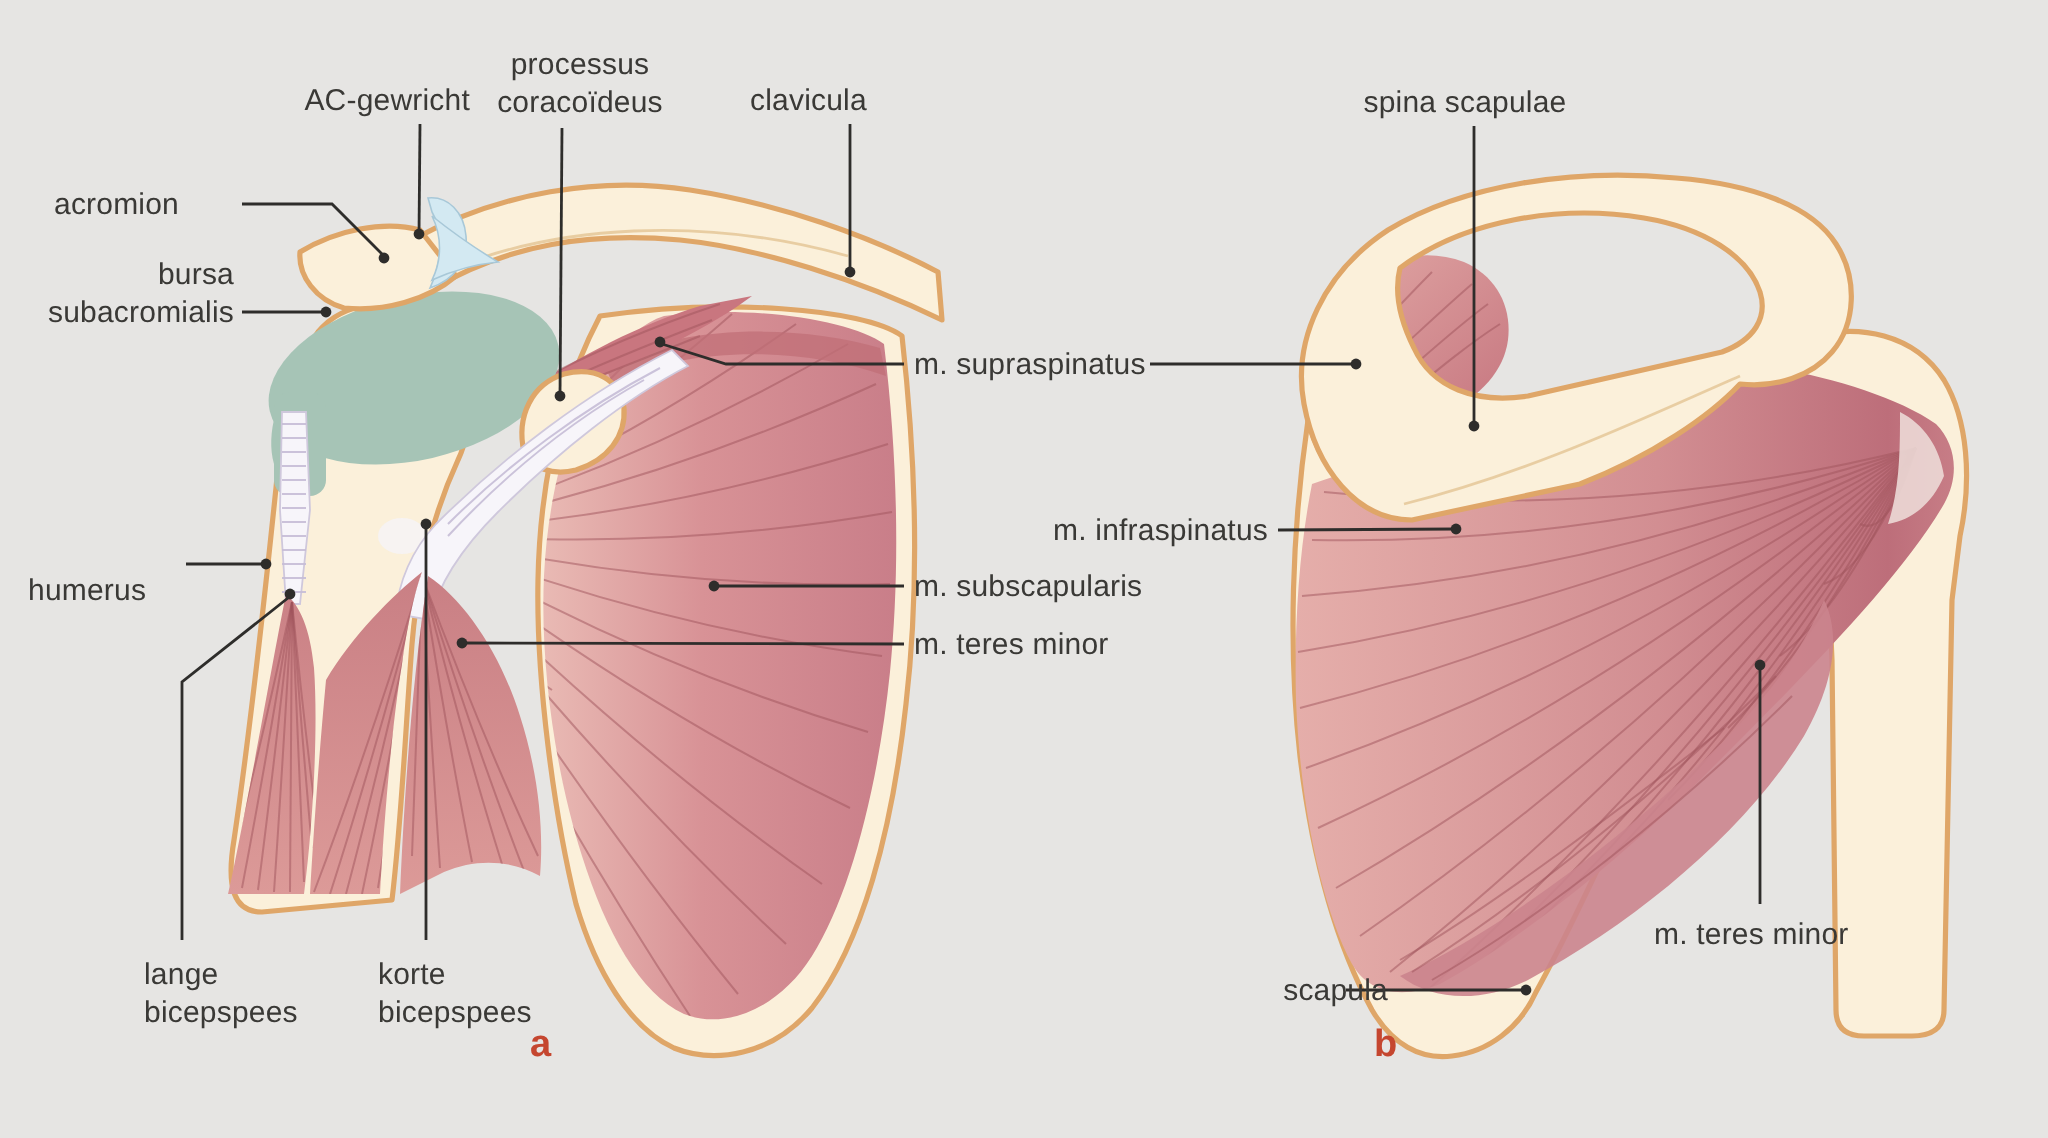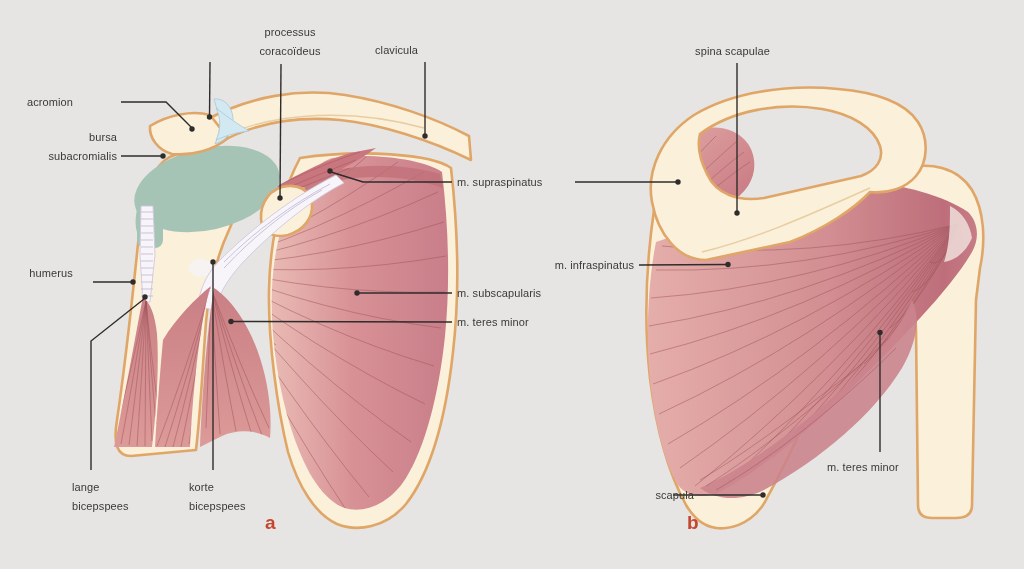--- a/index.html
+++ b/index.html
@@ -5,21 +5,21 @@
   :root{
     --bg:#e6e5e3; --bone:#fbf0da; --bone-outline:#dfa668;
     --muscle:#d28b8f; --muscle-dark:#c4737d; --fiber:#a0545c;
     --bursa:#a6c4b6; --ac-joint:#d3e9f2; --tendon:#f7f5fa;
     --leader:#2e2d2b; --text:#3a3936; --accent:#c5462f;
   }
   html,body{margin:0;padding:0;background:var(--bg);}
   .stage{position:relative;width:1024px;height:569px;background:var(--bg);
          font-family:"Liberation Sans","DejaVu Sans",sans-serif;overflow:hidden;}
   .stage svg{position:absolute;left:0;top:0;}
-  .lbl{position:absolute;font-size:11px;line-height:19px;color:var(--text);
+  .lbl{position:absolute;font-size:15px;line-height:19px;color:var(--text);
        white-space:pre-line;letter-spacing:0.1px;}
   .letter{position:absolute;font-size:19px;font-weight:bold;color:var(--accent);
           font-family:"Liberation Sans","DejaVu Sans",sans-serif;}
   .bone{fill:var(--bone);stroke:var(--bone-outline);stroke-width:2.6;stroke-linejoin:round;}
   .bone-detail{fill:none;stroke:#e3c494;stroke-width:1.4;opacity:.8;}
   .fiber{fill:none;stroke:var(--fiber);stroke-width:1;opacity:.5;}
   .tendon{fill:var(--tendon);stroke:#cfc8dc;stroke-width:.9;}
   .tendon-line{stroke:#c5bdd6;stroke-width:1;fill:none;opacity:.9;}
   .leaders path{stroke:var(--leader);stroke-width:1.4;fill:none;}
   .leaders circle{fill:var(--leader);stroke:none;}
@@ -306,27 +306,28 @@
           <path d="M880,452 L880,334"></path>
           <circle cx="880" cy="332.5" r="2.7"></circle>
         </g>
     <g>
           <path d="M673,495 L762,495"></path>
           <circle cx="763" cy="495" r="2.7"></circle>
         </g>
   </g>
 </svg>
 
+<div class="lbl" style="left:110px;top:41px;width:125px;text-align:right">AC-gewricht</div>
 <div class="lbl" style="left:230px;top:23px;width:120px;text-align:center">processus
 coracoïdeus</div>
 <div class="lbl" style="left:375px;top:41px;width:100px;text-align:left">clavicula</div>
 <div class="lbl" style="left:27px;top:93px;width:90px;">acromion</div>
 <div class="lbl" style="left:10px;top:128px;width:107px;text-align:right">bursa
 subacromialis</div>
-<div class="lbl" style="left:14px;top:264px;width:74px;text-align:center">humerus</div>
+<div class="lbl" style="left:14px;top:286px;width:74px;text-align:left">humerus</div>
 <div class="lbl" style="left:457px;top:173px">m. supraspinatus</div>
 <div class="lbl" style="left:457px;top:284px">m. subscapularis</div>
 <div class="lbl" style="left:457px;top:313px">m. teres minor</div>
 <div class="lbl" style="left:72px;top:478px">lange
 bicepspees</div>
 <div class="lbl" style="left:189px;top:478px">korte
 bicepspees</div>
 <div class="lbl" style="left:675px;top:42px;width:115px;text-align:center">spina scapulae</div>
 <div class="lbl" style="left:519px;top:256px;width:115px;text-align:right">m. infraspinatus</div>
 <div class="lbl" style="left:827px;top:458px">m. teres minor</div>

